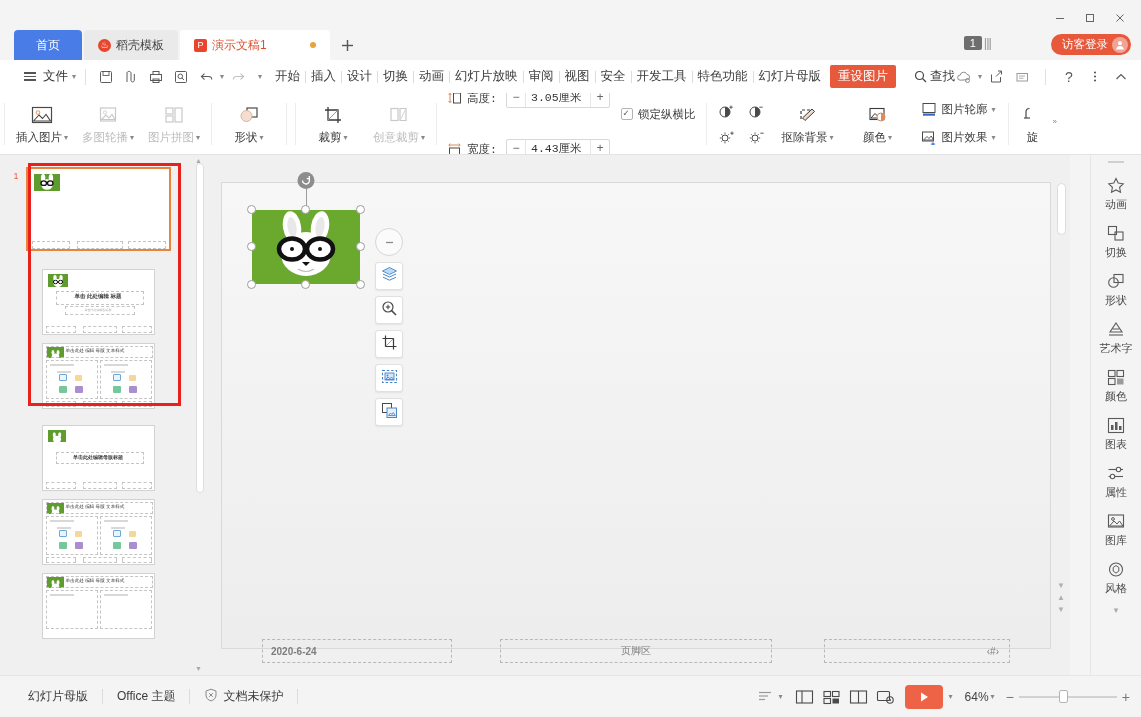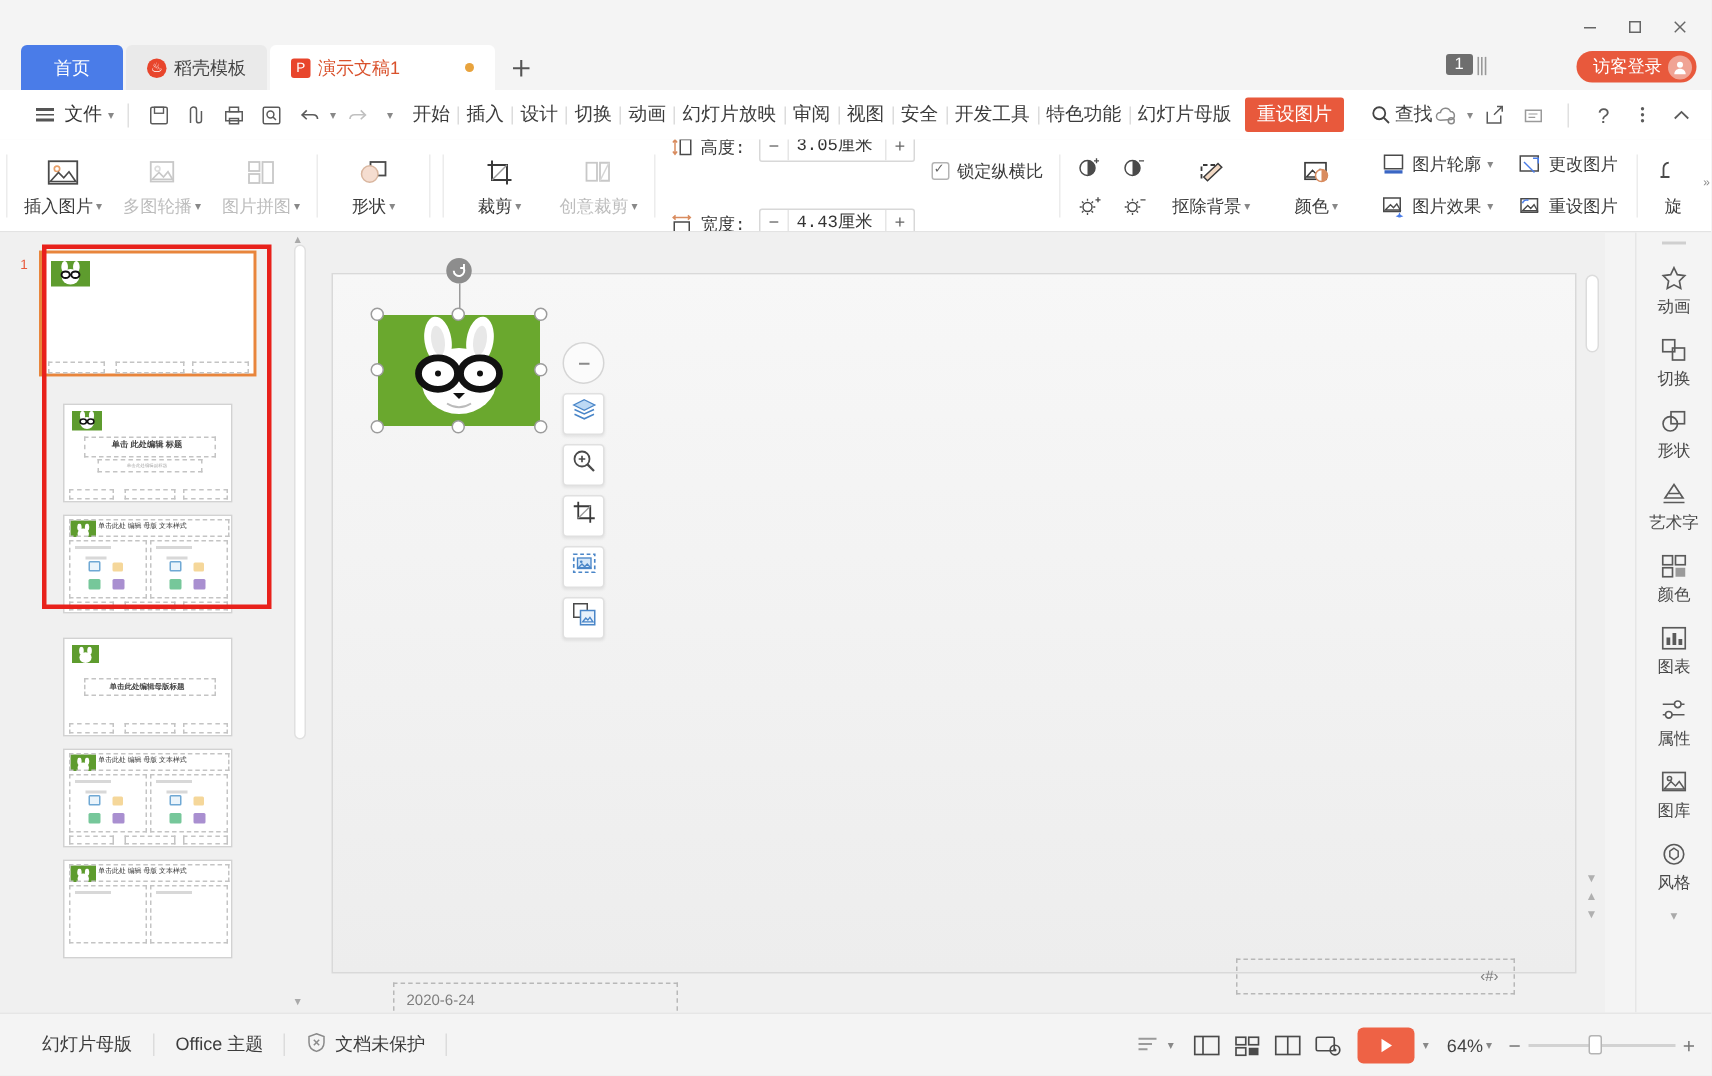--- a/index.html
+++ b/index.html
@@ -170,21 +170,21 @@
   }
   .slide {
     position: absolute; left: 12px; top: 28px; width: 828px; height: 465px;
     background: #ededed; box-shadow: 0 0 0 1px #d9d9d9;
   }
   .slide-white { position:absolute; left:0; top:0; right:0; bottom:0; background: linear-gradient(#f7f7f7,#ededed); }
   .ph {
     position: absolute; border: 1px dashed #b8b8b8; font-size: 10px; color: #7d7d7d;
     display: flex; align-items: center;
   }
-  .ph.date { left: 40px; top: 472px; width: 190px; height: 24px; padding-left: 8px; }
+  .ph.date { left: 40px; top: 456px; width: 190px; height: 24px; padding-left: 8px; font-weight: bold; }
   .ph.footer { left: 278px; top: 456px; width: 272px; height: 24px; justify-content: center; }
   .ph.slidenum { left: 602px; top: 456px; width: 186px; height: 24px; justify-content: flex-end; padding-right: 10px;}
 
   
   .pic-wrap { position: absolute; left: 30px; top: 27px; width: 108px; height: 74px; }
   .pic { width: 100%; height: 100%; background: #6aa82e; position: relative; overflow: hidden; }
   .handle {
     position: absolute; width: 9px; height: 9px; background: #fff; border: 1.3px solid #9c9c9c;
     border-radius: 50%;
   }
@@ -668,42 +668,20 @@
               <rect x="1.5" y="2" width="11" height="9" fill="none" stroke="#4a4a4a" stroke-width="1"></rect>
               <path d="M2.5 10 6 6.5l2 2 2.2-2.5 2.3 4z" fill="none" stroke="#4a4a4a" stroke-width="0.9"></path>
               <path d="M12 11.5l.8 1.8 1.8.8-1.8.8-.8 1.8-.8-1.8-1.8-.8 1.8-.8z" fill="#4a7ce8"></path>
             </svg>
         </span>
         <span>图片效果</span>
         <span class="caret">▾</span>
       </div>
     </div>
 
-    <div class="two-col">
-      <div class="mini-btn">
-        <span class="mini-ico">
-          <svg width="16" height="15" viewBox="0 0 16 15">
-              <rect x="1.5" y="2" width="12" height="10" fill="none" stroke="#4a4a4a" stroke-width="1"></rect>
-              <path d="M4 6 L11 13" stroke="#4a7ce8" stroke-width="1"></path>
-              <path d="M10 3.5h3.5V7" fill="none" stroke="#4a7ce8" stroke-width="1"></path>
-            </svg>
-        </span>
-        <span>更改图片</span>
-      </div>
-      <div class="mini-btn">
-        <span class="mini-ico">
-          <svg width="16" height="15" viewBox="0 0 16 15">
-              <rect x="2" y="2.5" width="11" height="9" fill="none" stroke="#4a4a4a" stroke-width="1"></rect>
-              <path d="M3 10.5 6.5 7l2 2 2.2-2.5 2.3 4z" fill="none" stroke="#4a4a4a" stroke-width="0.9"></path>
-              <path d="M3 5.5a3 3 0 014-2" fill="none" stroke="#4a7ce8" stroke-width="1"></path>
-            </svg>
-        </span>
-        <span>重设图片</span>
-      </div>
-    </div>
 
     <div class="rb-sep"></div>
 
     <div class="rb-btn" style="width:40px">
       <span class="rb-ico">
         <svg width="22" height="20" viewBox="0 0 22 20">
             <path d="M4 13V7c0-2 1.6-3.5 3.5-3.5" fill="none" stroke="#4a4a4a" stroke-width="1.2"></path>
             <path d="M2 13h6" stroke="#4a4a4a" stroke-width="1.2"></path>
           </svg>
       </span>
@@ -955,20 +933,23 @@
                 <rect x="6" y="6" width="9.5" height="9.5" fill="#e8f1fb" stroke="#4a86c8" stroke-width="1"></rect>
                 <path d="M7.5 13.5 9.5 11l1.4 1.4 1.4-1.8 2 3z" fill="none" stroke="#4a86c8" stroke-width="0.9"></path>
               </svg>
           </span>
         </div>
       </div>
 
       <div class="ph date">
         <span>2020-6-24</span>
       </div>
+      <div class="ph footer">
+        <span>页脚区</span>
+      </div>
       <div class="ph slidenum">
         <span>‹#›</span>
       </div>
     </div>
 
     <div class="edit-vscroll">
       <div class="evs-thumb"></div>
       <div class="evs-nav" style="bottom:-6px;">
         <span>▼</span>
         <span>▲</span>

